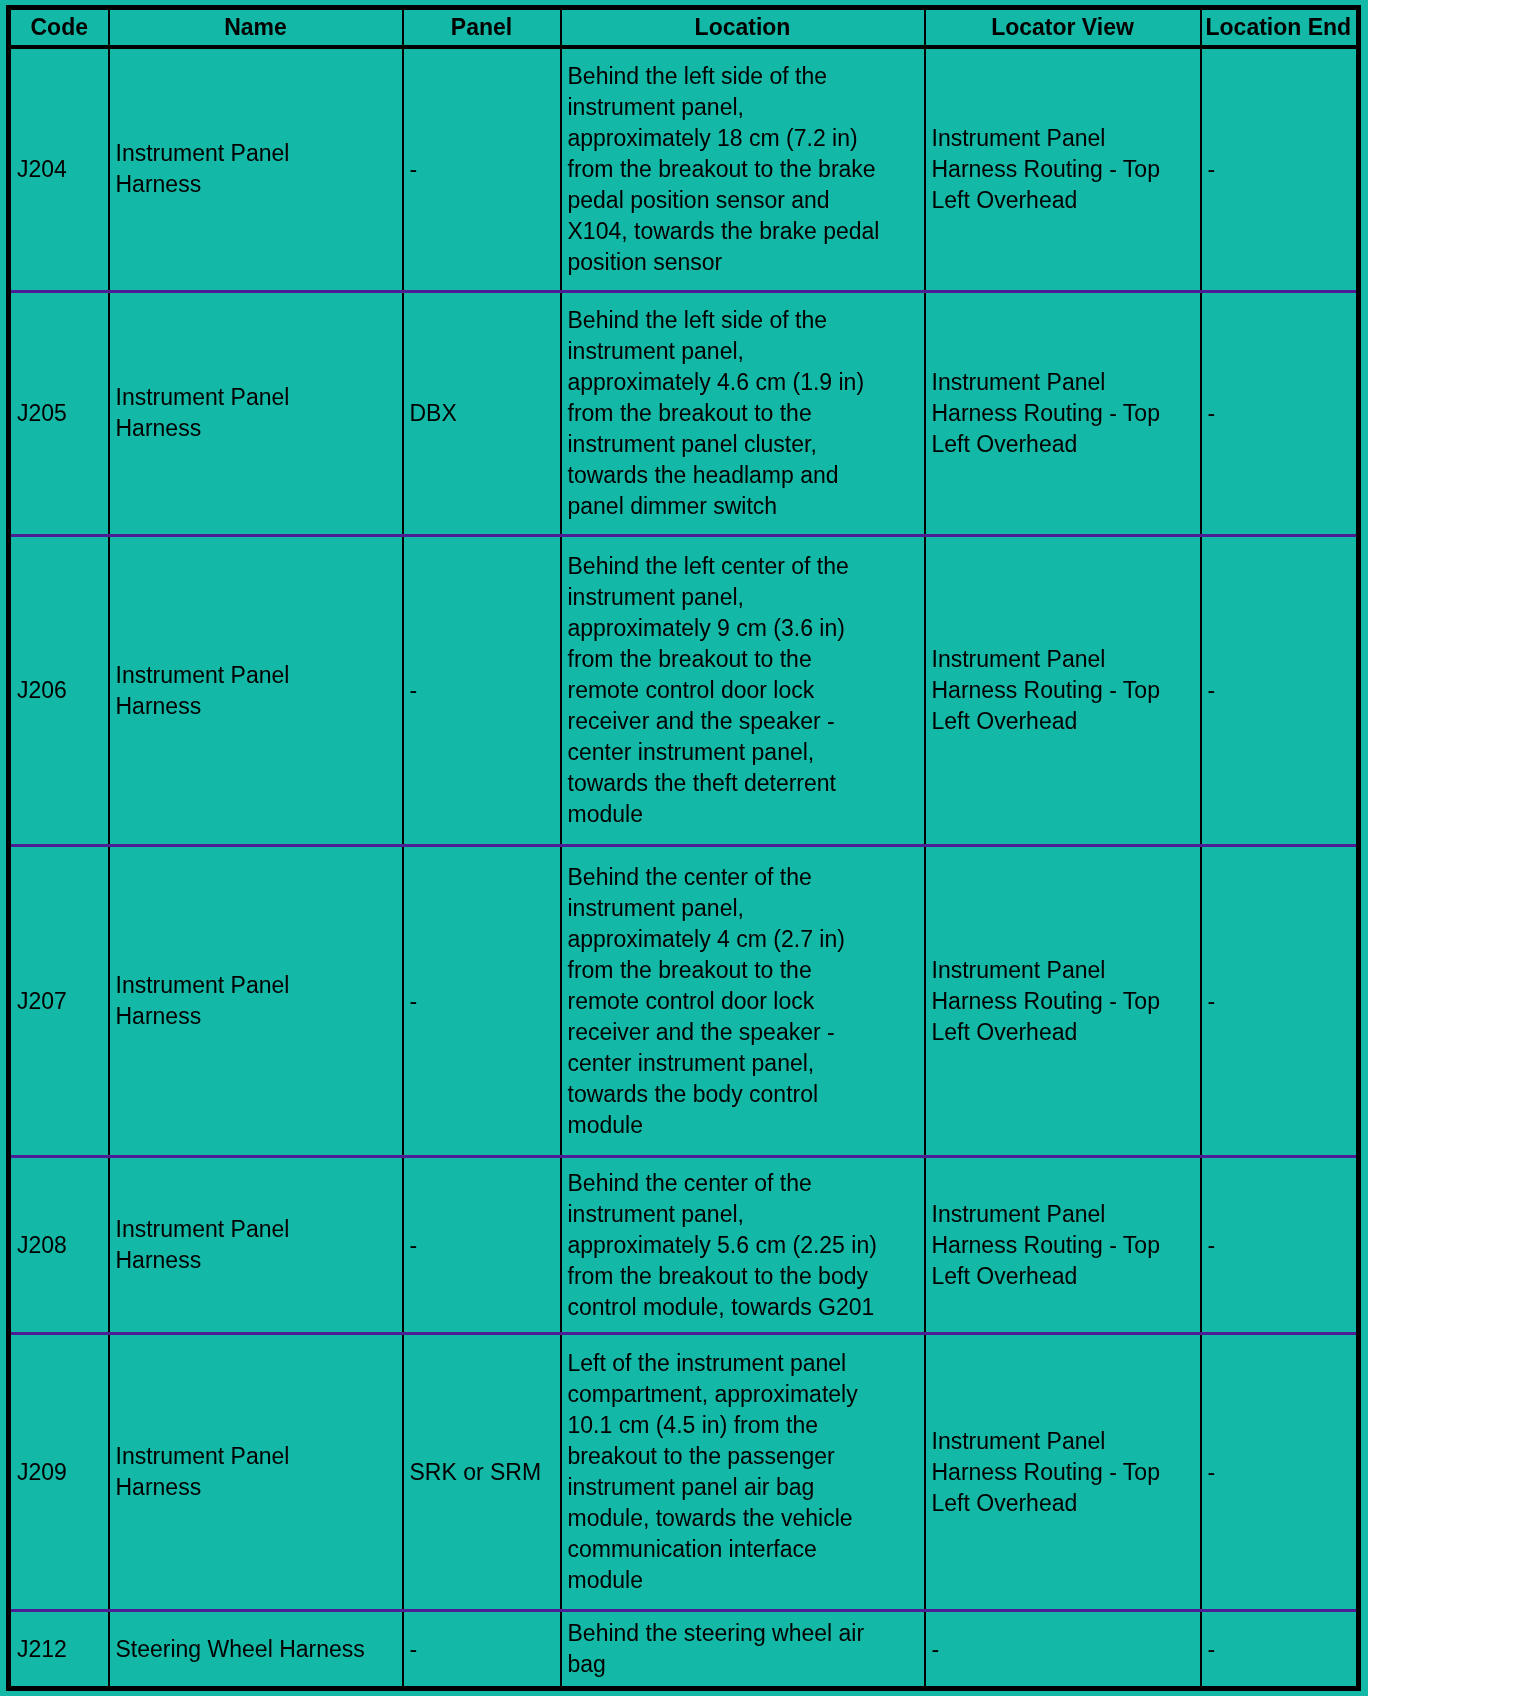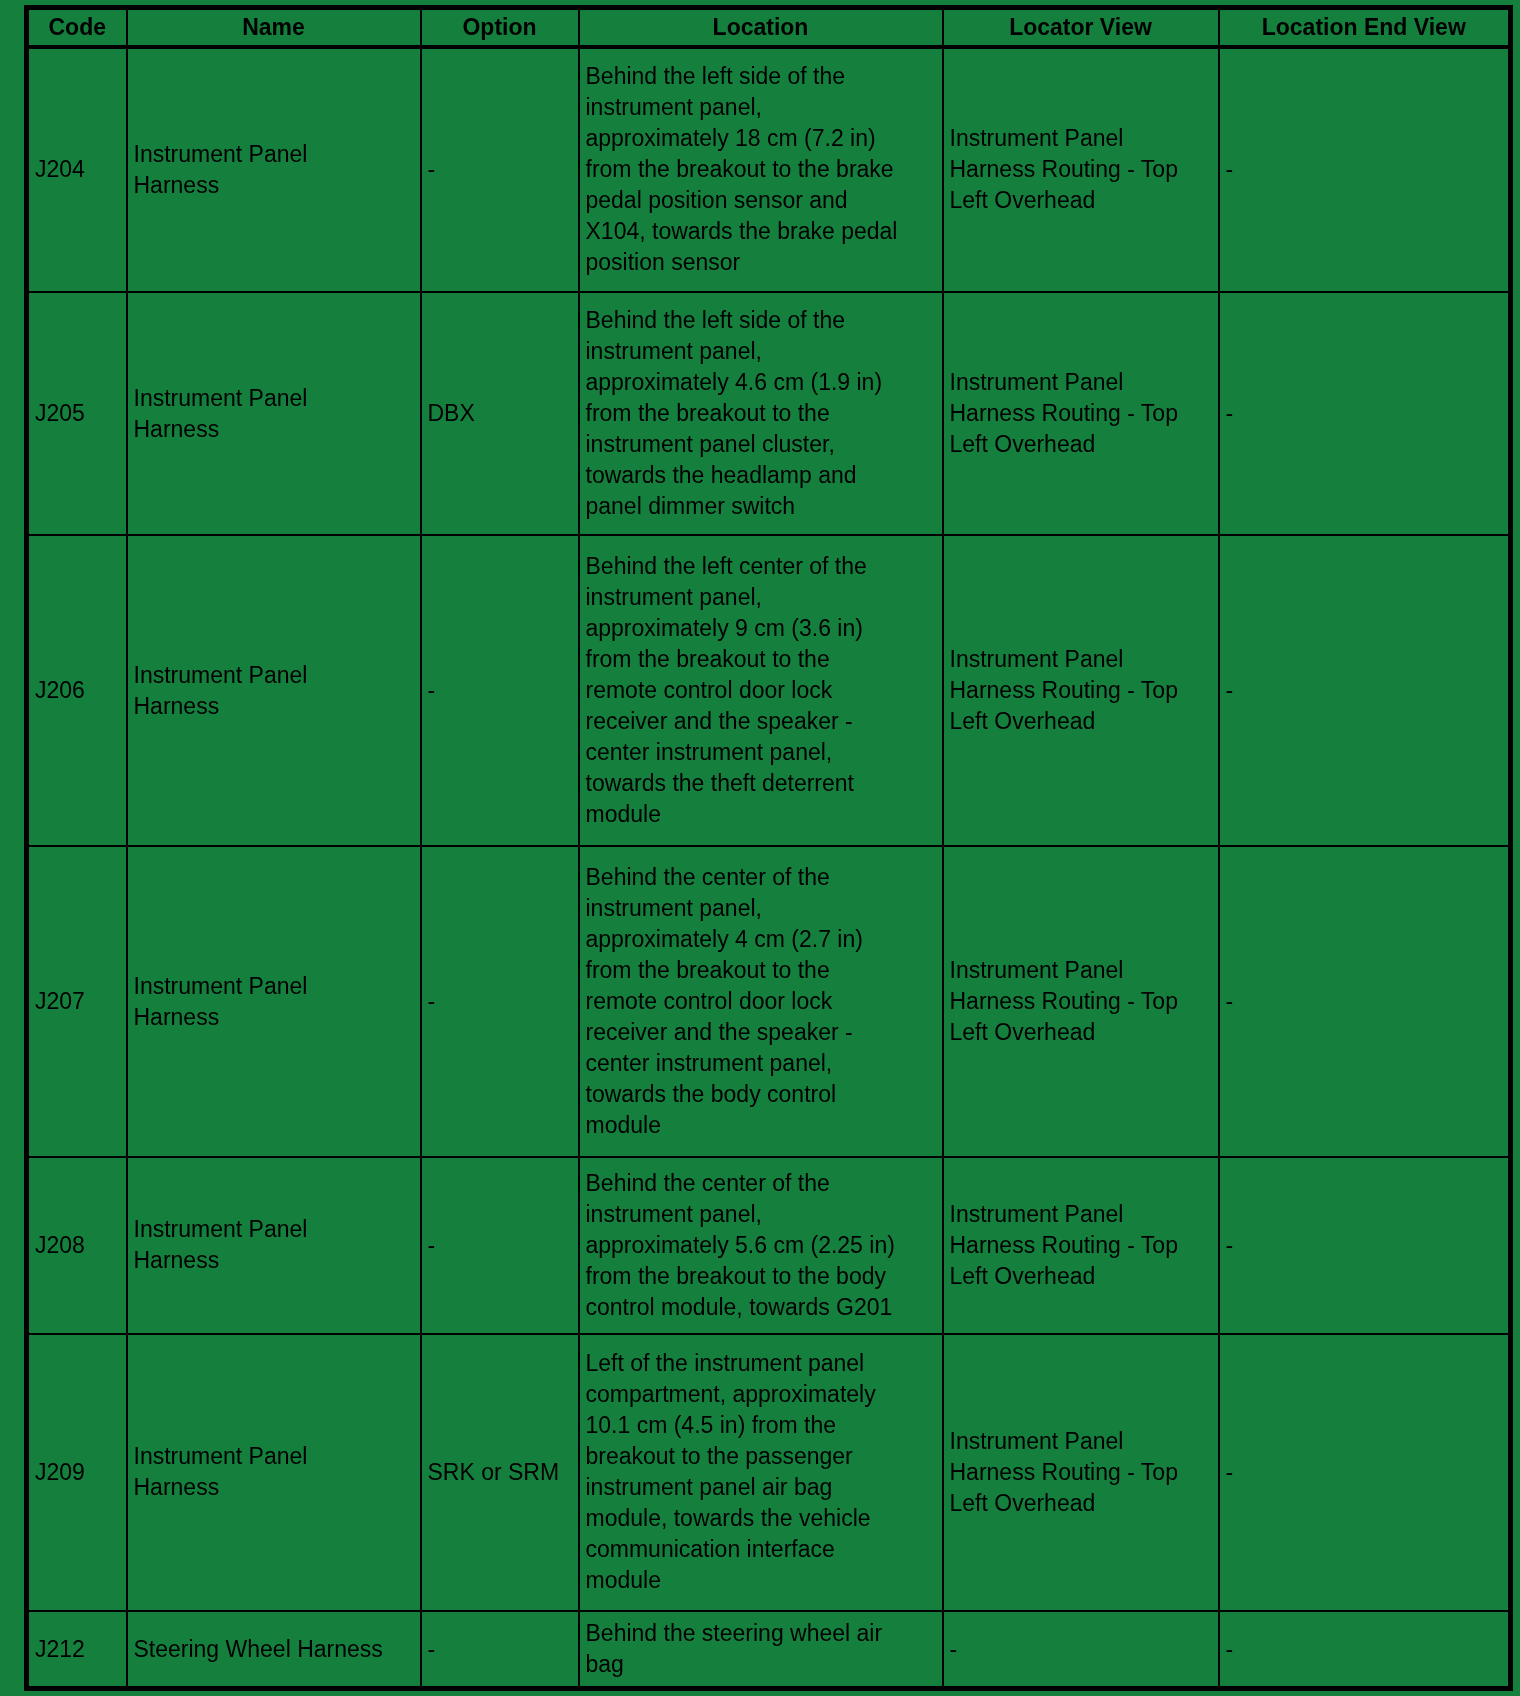--- a/index.html
+++ b/index.html
@@ -1,25 +1,25 @@
 <!DOCTYPE html>
 <html><head>
 <meta charset="utf-8">
 <style>
   html, body {
     margin: 0;
     padding: 0;
     background: #ffffff;
   }
   .page {
-    width: 1520px;
+    width: 1368px;
     height: 1696px;
     box-sizing: border-box;
-    padding: 5px 7px 5px 24px;
-    background: #15803d;
+    padding: 5px 7px 5px 6px;
+    background: #14b8a6;
   }
   table.conn-table {
     border-collapse: collapse;
     table-layout: fixed;
     width: 100%;
     height: 100%;
     border: 5px solid #000000;
     font-family: "Liberation Sans", sans-serif;
     font-size: 23px;
     line-height: 31px;
@@ -34,21 +34,21 @@
   table.conn-table thead th {
     border-bottom: 4px solid #000000;
     font-weight: bold;
     text-align: center;
     vertical-align: middle;
     height: 38px;
     padding: 2px 4px;
     white-space: nowrap;
   }
   table.conn-table tbody td {
-    border-top: 1px solid #4c1d95;
+    border-top: 3px solid #4c1d95;
     vertical-align: middle;
     padding: 3px 6px;
     white-space: pre-line;
   }
   .c-center { }
   .c-left   { text-align: left; }
 </style>
 </head>
 <body>
 
@@ -59,21 +59,21 @@
       <col style="width:294px">
       <col style="width:158px">
       <col style="width:364px">
       <col style="width:276px">
       <col>
     </colgroup>
     <thead>
       <tr>
         <th>Code</th>
         <th>Name</th>
-        <th>Option</th>
+        <th>Panel</th>
         <th>Location</th>
         <th>Locator View</th>
         <th>Location End View</th>
       </tr>
     </thead>
     <tbody>
       <tr>
         <td class="c-center">J204</td>
         <td class="c-left">Instrument Panel
 Harness</td>

